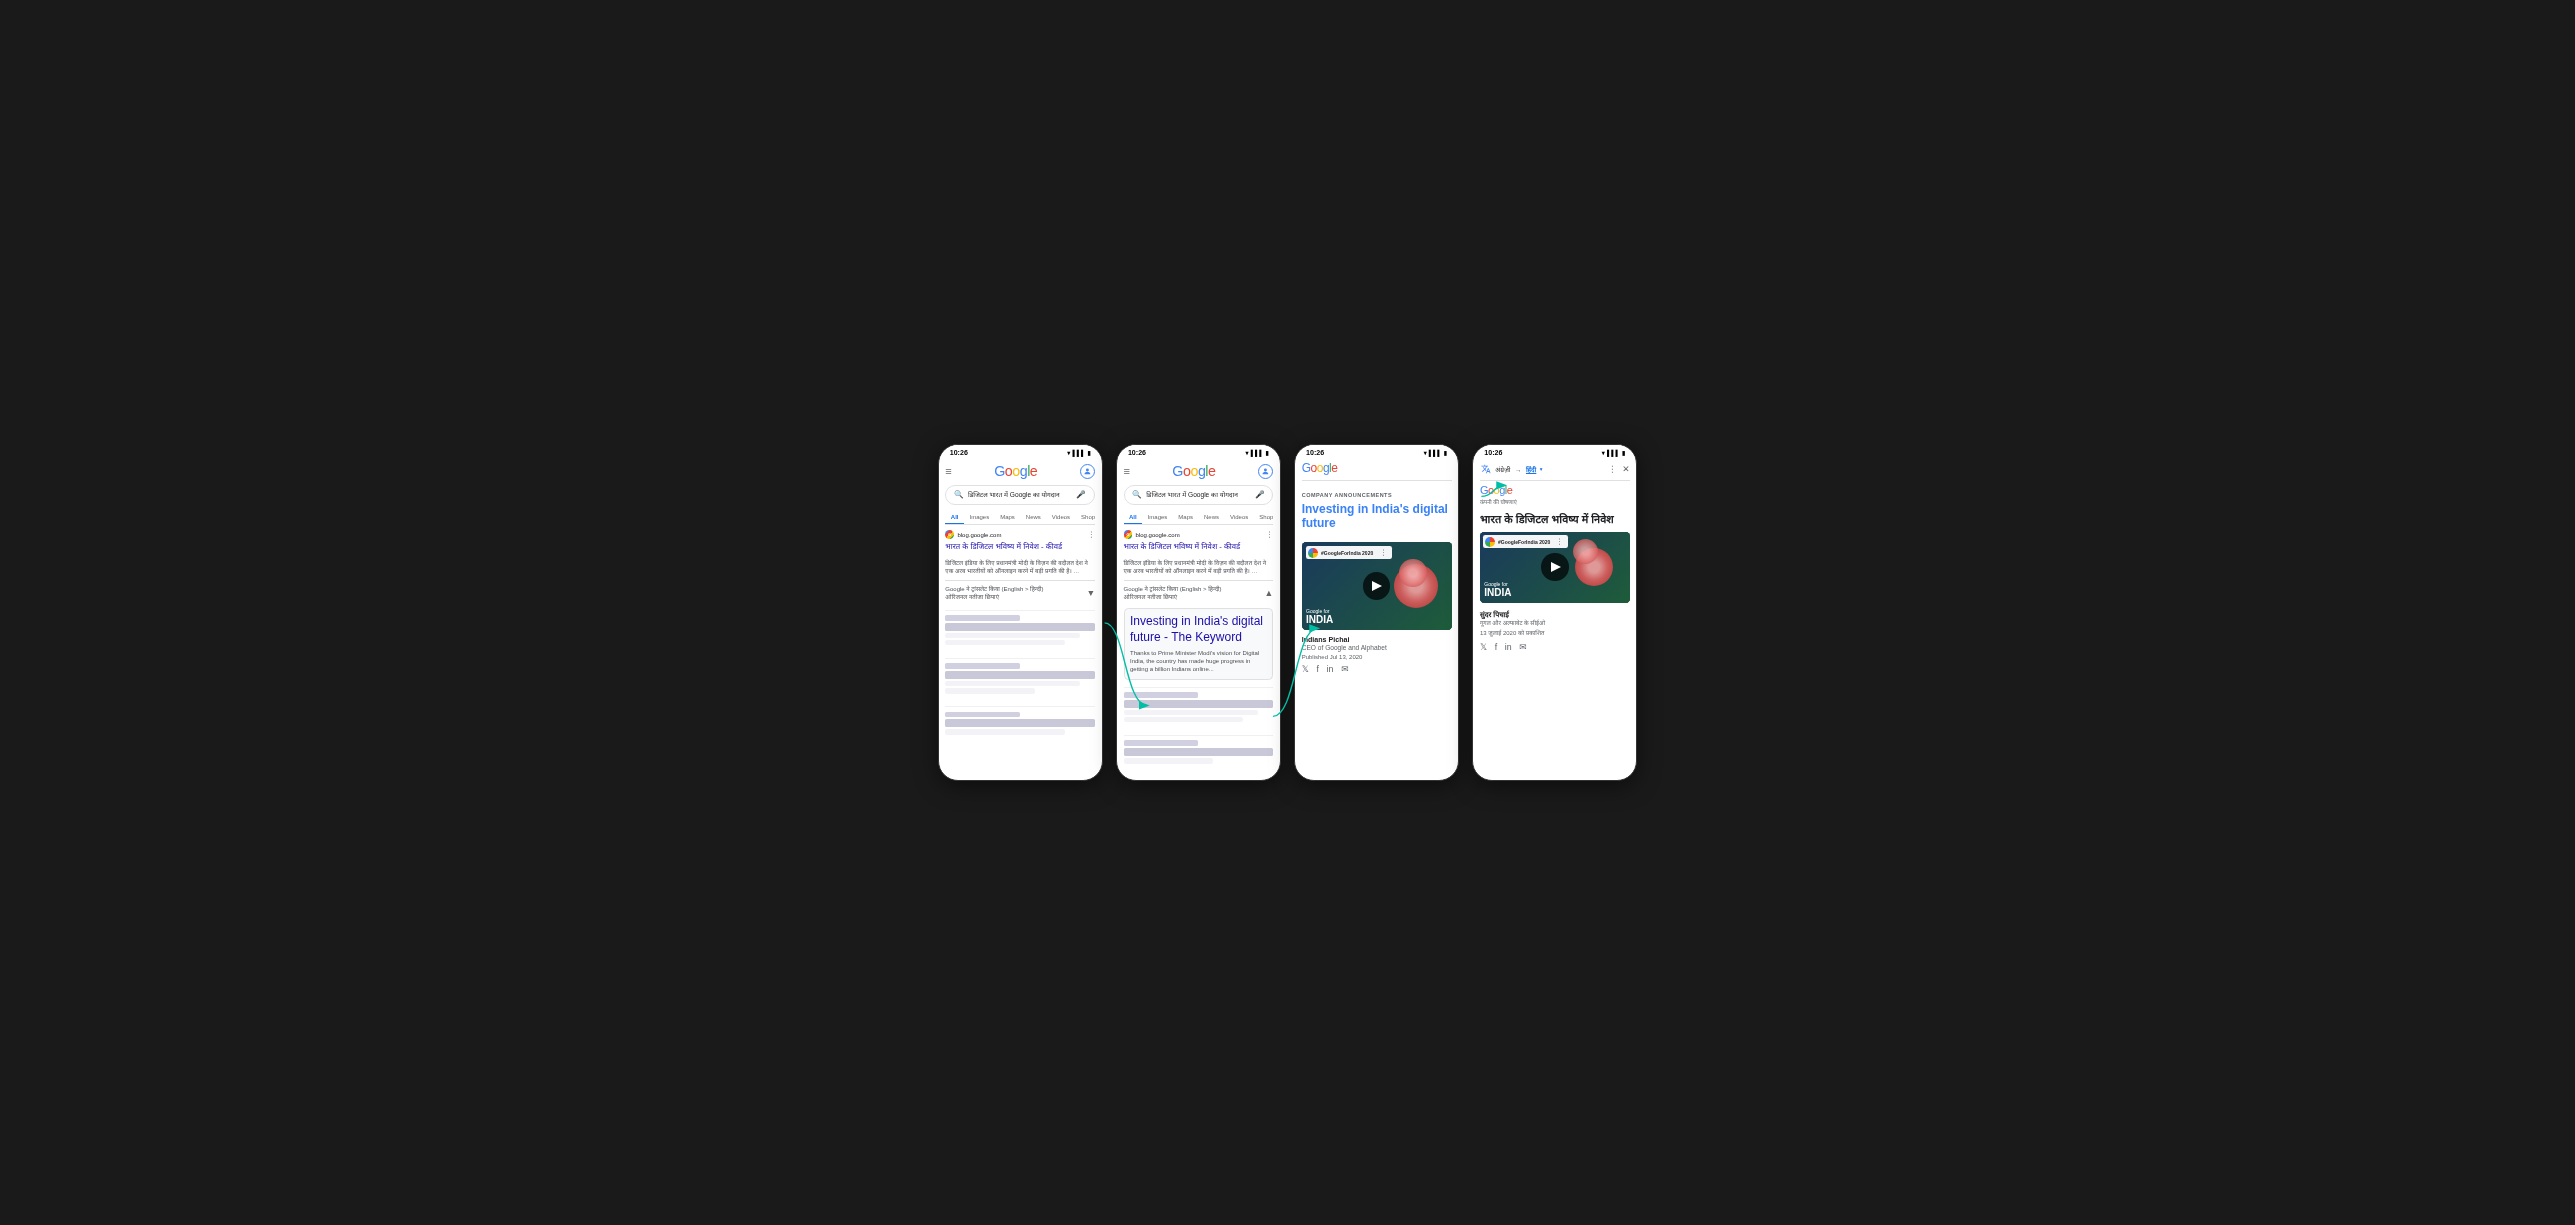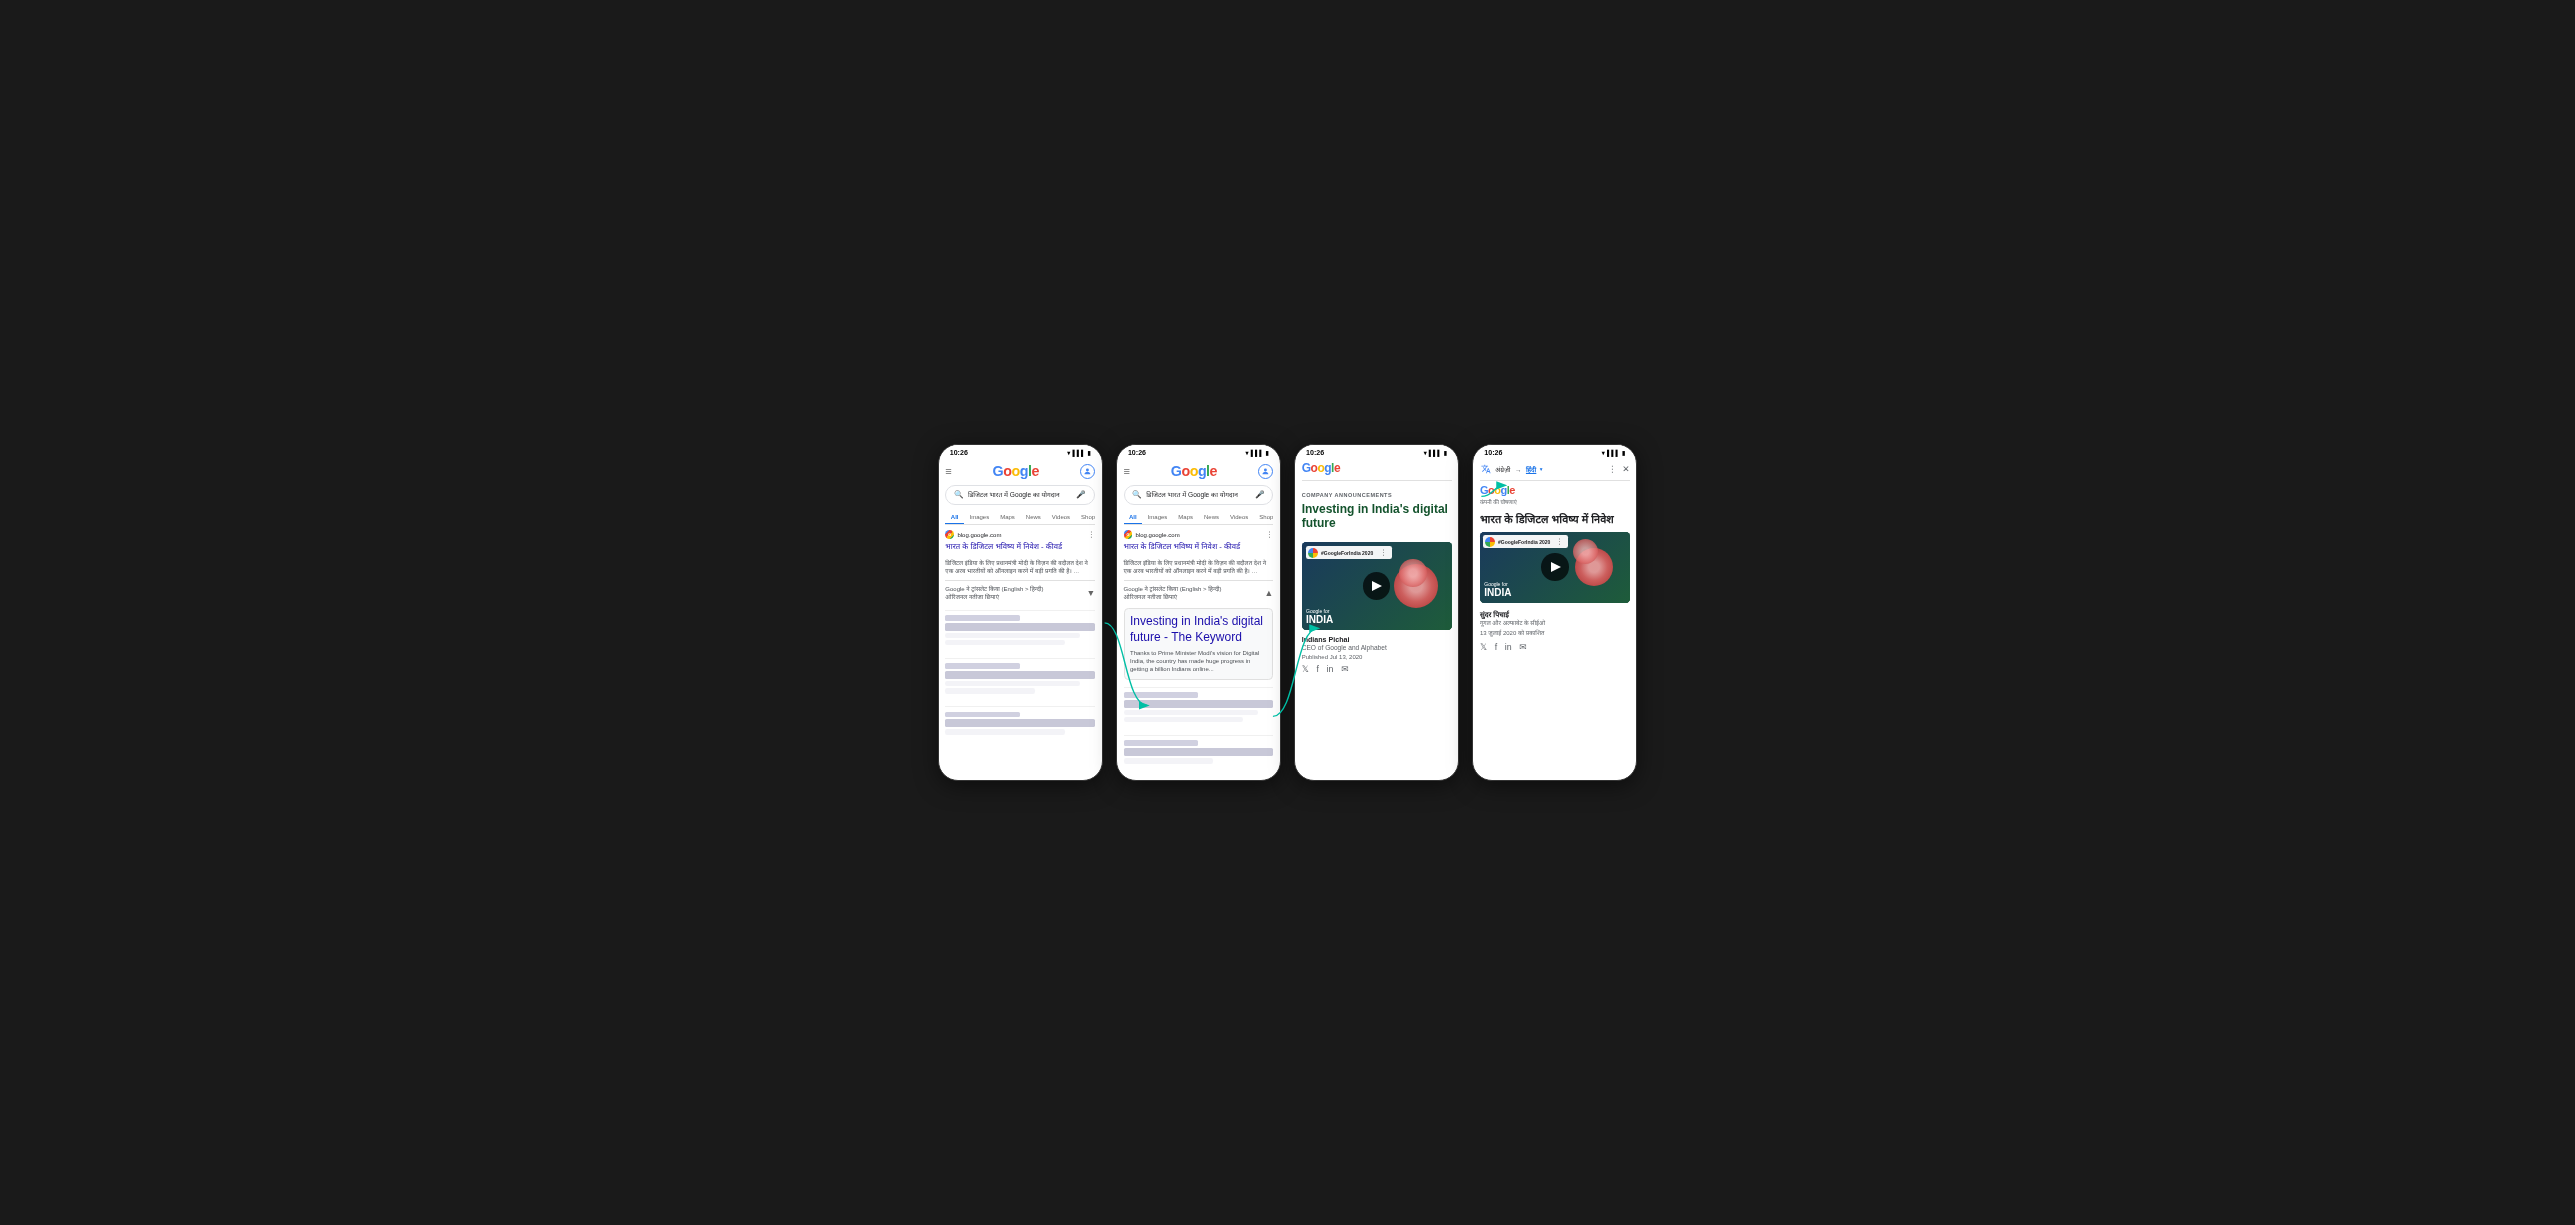--- a/index.html
+++ b/index.html
@@ -50,21 +50,21 @@
     
     .google-header {
       display: flex;
       justify-content: space-between;
       align-items: center;
       padding: 4.4px 0 5.5px;
     }
     .hamburger-icon { font-size: 11px; color: #666; cursor: pointer; }
     .google-logo {
       font-size: 14.3px;
-      font-weight: bold;
+      font-weight: normal;
       letter-spacing: -0.5px;
     }
     .g-blue { color: #4285F4; }
     .g-red { color: #EA4335; }
     .g-yellow { color: #FBBC05; }
     .g-green { color: #34A853; }
     .avatar-circle {
       width: 15.4px; height: 15.4px;
       border-radius: 50%;
       border: 1.1px solid #4285F4;
@@ -194,21 +194,21 @@
       font-size: 5.5px;
       font-weight: bold;
       color: #5f6368;
       letter-spacing: 0.5px;
       text-transform: uppercase;
       margin-bottom: 4.4px;
     }
     .article-title {
       font-size: 12px;
       font-weight: bold;
-      color: #14532d;
+      color: #3b82f6;
       line-height: 1.2;
       margin-bottom: 6.6px;
     }
     .article-thumbnail {
       width: 100%;
       border-radius: 4.4px;
       overflow: hidden;
       margin-bottom: 6.6px;
       position: relative;
       background: linear-gradient(135deg, #1a3a5c 0%, #2d7a4f 50%, #1e5c3a 100%);

